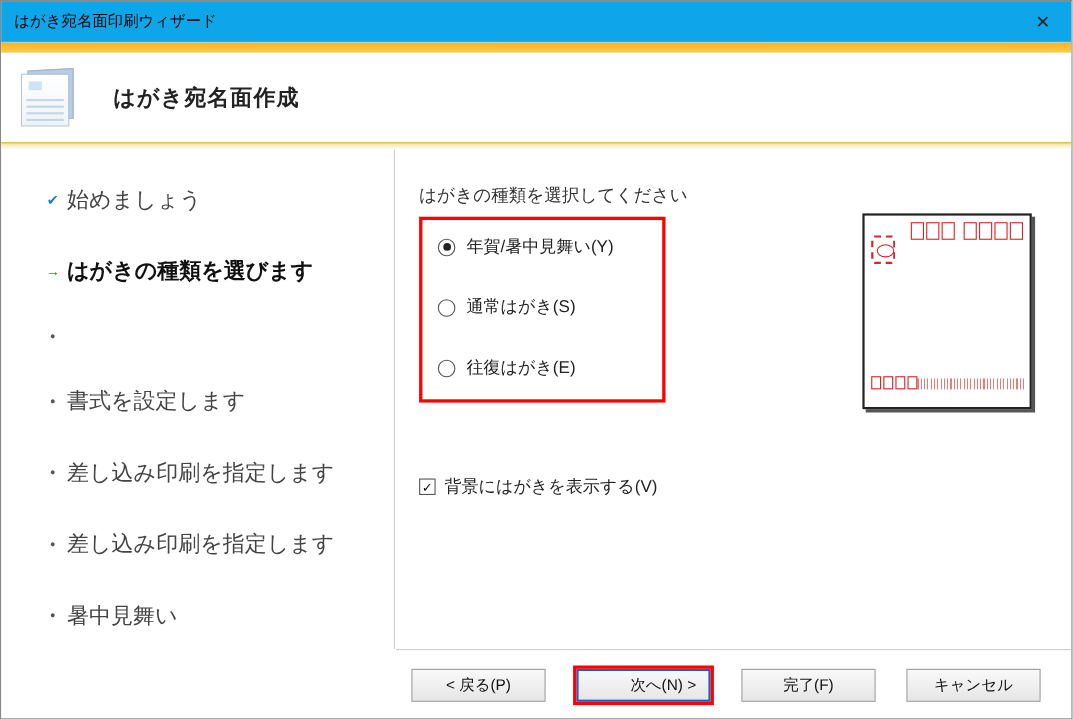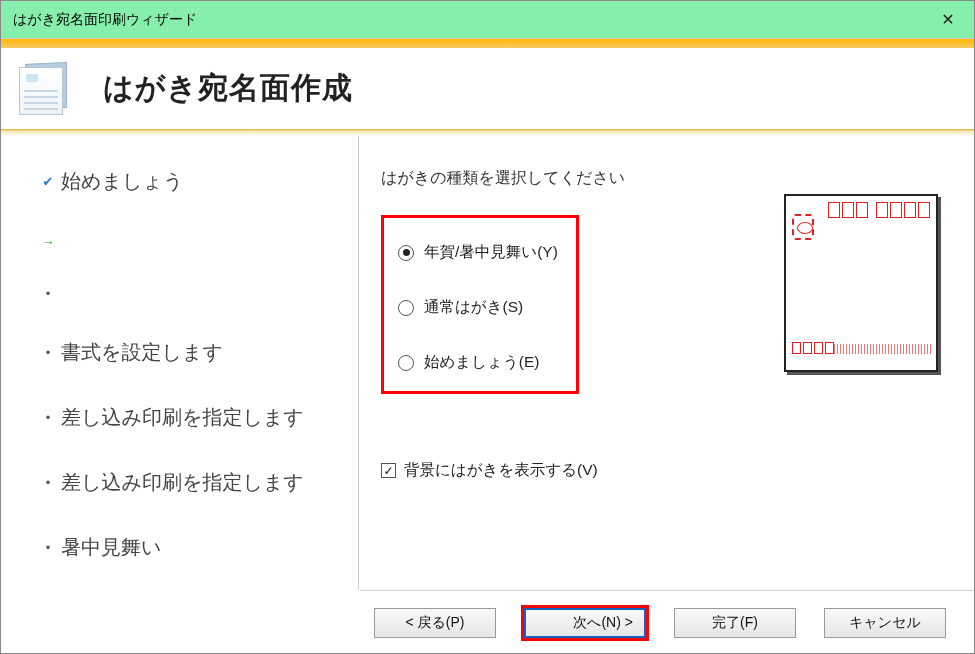--- a/index.html
+++ b/index.html
@@ -12,21 +12,21 @@
       overflow: hidden;
       border: 1px solid #888;
     }
     .titlebar {
       height: 38px;
       display: flex;
       align-items: center;
       justify-content: space-between;
       padding: 0 0 0 12px;
       border-bottom: 1px solid #ccc;
-      background: #86efac;
+      background: #0ea5e9;
     }
     .titlebar-close {
       width: 52px; height: 38px;
       display: flex; align-items: center; justify-content: center;
       font-size: 16px; color: #222;
       cursor: pointer;
     }
     .header-band {
       height: 9px;
       background: linear-gradient(#ffb700, #f6cb63);
@@ -52,21 +52,21 @@
     .header-icon .page-front {
       position: absolute; left: 0; top: 4px; width: 44px; height: 48px;
       background: linear-gradient(#fff,#eef3f8); border: 1px solid #b7c6d4;
     }
     .header-icon .page-front::before {
       content:""; position:absolute; left:6px; top:6px; width:12px; height:8px;
       background:#cfe4f3;
     }
     .header-icon .page-lines { position:absolute; left:4px; top:18px; right:4px; }
     .header-icon .page-lines div { height:2px; background:#c6d6e4; margin:4px 0; }
-    .header-title { font-size: 30px; font-weight: 700; color: #222; letter-spacing: 1px; }
+    .header-title { font-size: 20px; font-weight: 700; color: #222; letter-spacing: 1px; }
     .underband {
       height: 6px;
       background: linear-gradient(#f4e7b3,#fff);
       border-top: 1px solid #f0d373;
     }
     .content {
       display: flex;
       height: 454px;
     }
     .steps-pane {
@@ -84,25 +84,25 @@
     .step-marker.done { color:#1f7ad1; }
     .step-marker.active { color:#2aa52a; font-weight:bold; }
     .step-marker.dot { color:#555; }
     .step-label { color: #444; font-size: 20px; }
     .step-row.active .step-label { font-weight: 700; color:#111; }
     .main-pane {
       flex: 1;
       padding: 32px 28px 0 22px;
       position: relative;
     }
-    .prompt-text { font-size: 16px; color: #333; margin-bottom: 26px; }
+    .prompt-text { font-size: 16px; color: #333; margin-bottom: 8px; }
     .radio-group {
       border: 3px solid #ff0000;
-      width: 198px;
-      padding: 24px 14px 18px 14px;
+      width: 224px;
+      padding: 14px 14px 18px 14px;
       display: flex; flex-direction: column; gap: 34px;
     }
     .radio-row {
       display: flex; align-items: center; gap: 10px;
       cursor: pointer;
       font-size: 15.5px; color: #222;
     }
     .radio {
       width: 16px; height: 16px; border: 1px solid #555; border-radius: 50%;
       display: inline-flex; align-items: center; justify-content: center;
@@ -192,20 +192,21 @@
 <div class="underband"></div>
 
 <div class="content">
   <div class="steps-pane">
     <div class="step-row">
       <span class="step-marker done">✔</span>
       <span class="step-label">始めましょう</span>
     </div>
     <div class="step-row active">
       <span class="step-marker active">→</span>
+      <span class="step-label">はがきの種類を選びます</span>
     </div>
     <div class="step-row">
       <span class="step-marker dot">•</span>
     </div>
     <div class="step-row">
       <span class="step-marker dot">•</span>
       <span class="step-label">書式を設定します</span>
     </div>
     <div class="step-row">
       <span class="step-marker dot">•</span>
@@ -228,21 +229,21 @@
       <label class="radio-row">
         <span class="radio selected"></span>
         <span>年賀/暑中見舞い(Y)</span>
       </label>
       <label class="radio-row">
         <span class="radio"></span>
         <span>通常はがき(S)</span>
       </label>
       <label class="radio-row">
         <span class="radio"></span>
-        <span>始めましょう(E)</span>
+        <span>往復はがき(E)</span>
       </label>
     </div>
 
     <label class="checkbox-row">
       <span class="checkbox">✓</span>
       <span>背景にはがきを表示する(V)</span>
     </label>
 
     <div class="preview">
       <div class="stamp"></div>

